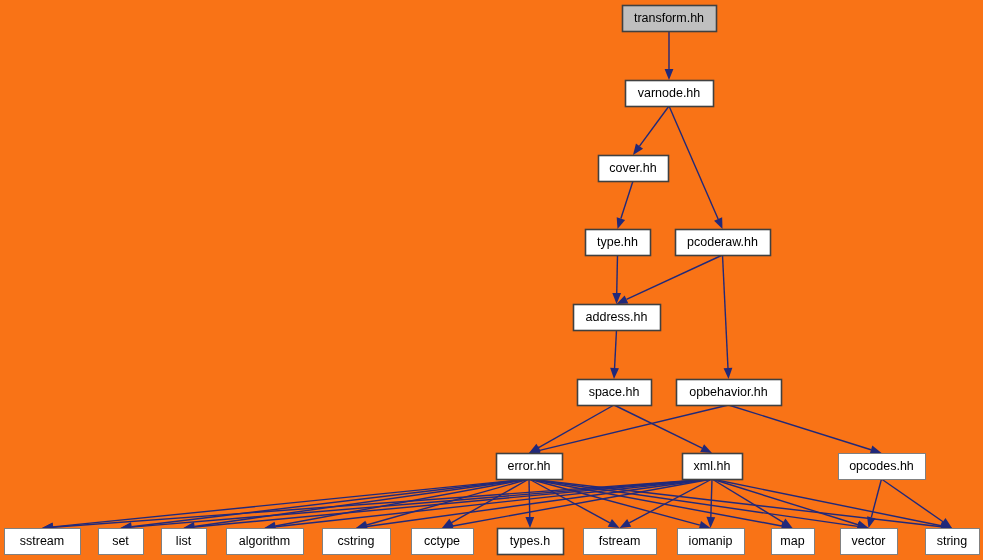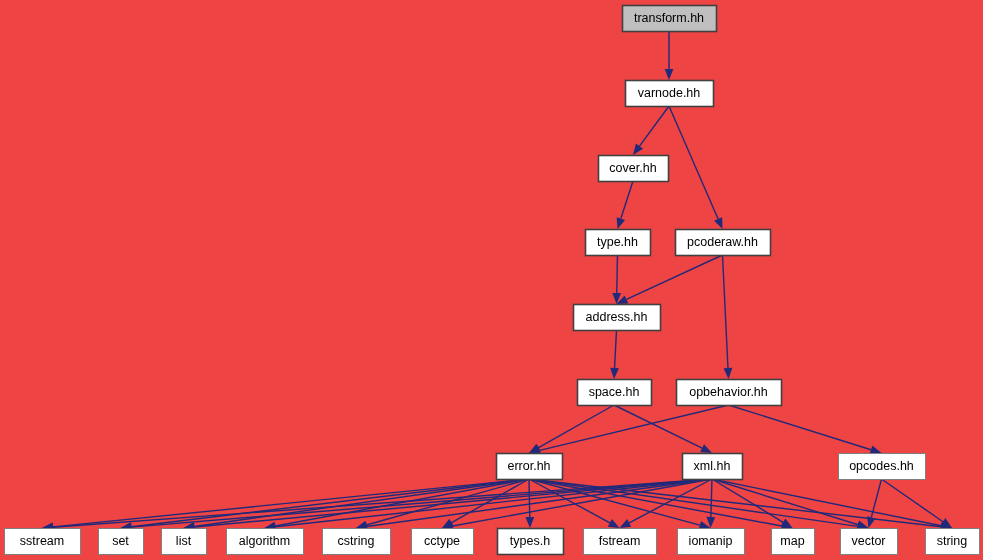--- a/index.html
+++ b/index.html
@@ -7,21 +7,21 @@
     padding: 0;
     background: #ffffff;
   }
   body {
     font-family: "Liberation Sans", sans-serif;
   }
   #graph-wrap {
     position: relative;
     width: 983px;
     height: 560px;
-    background: #ef4444;
+    background: #f97316;
     overflow: hidden;
   }
   #graph-svg {
     display: block;
     width: 983px;
     height: 560px;
   }
   .node-box {
     fill: #ffffff;
     stroke: #808080;

